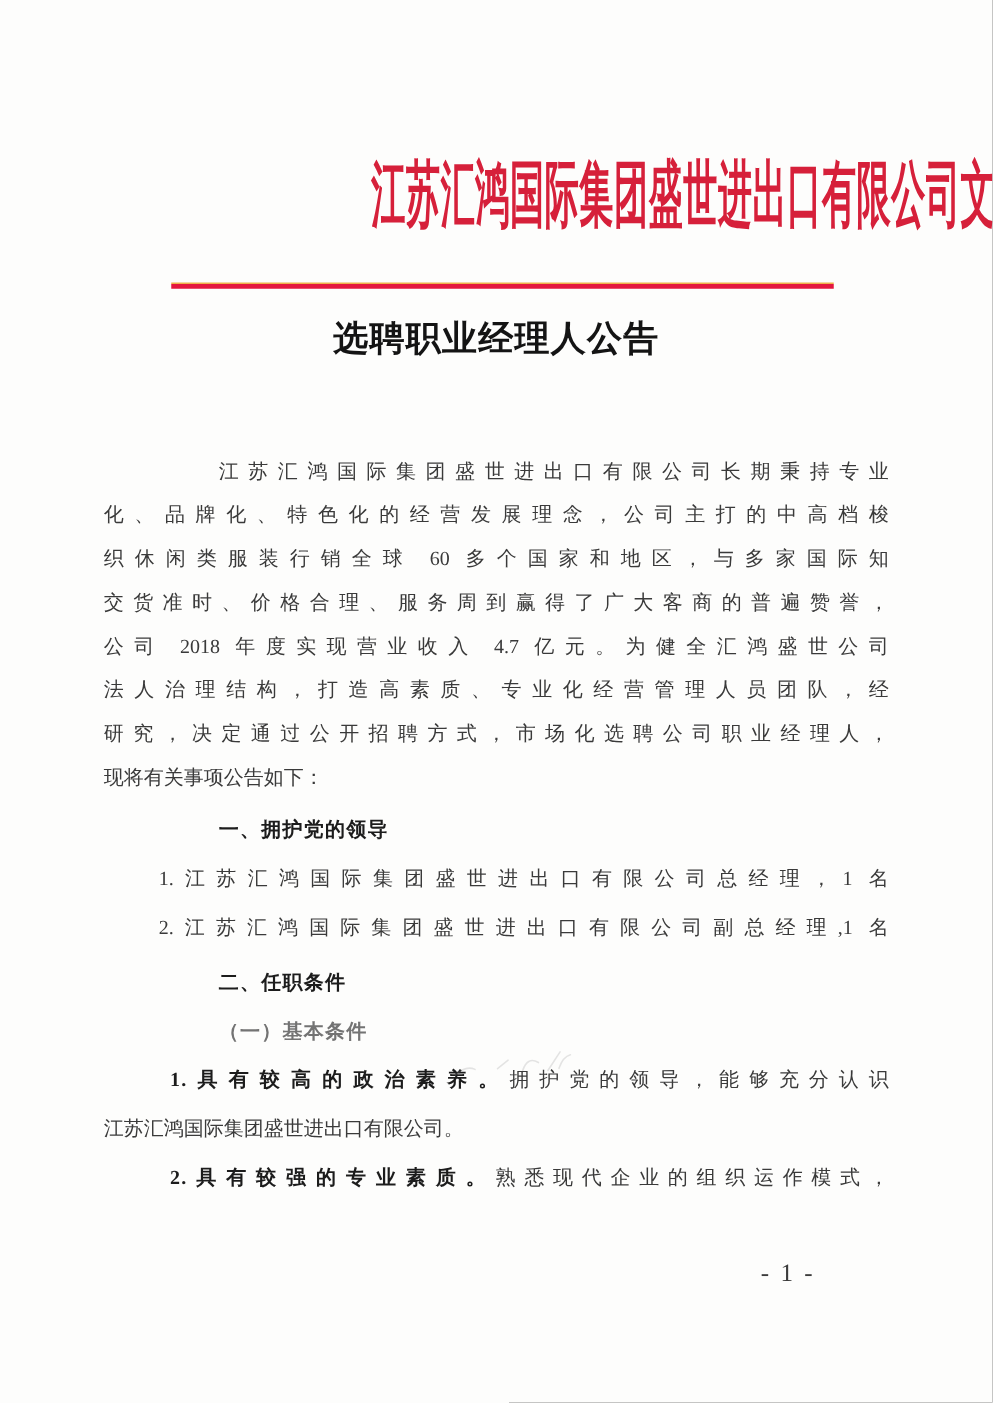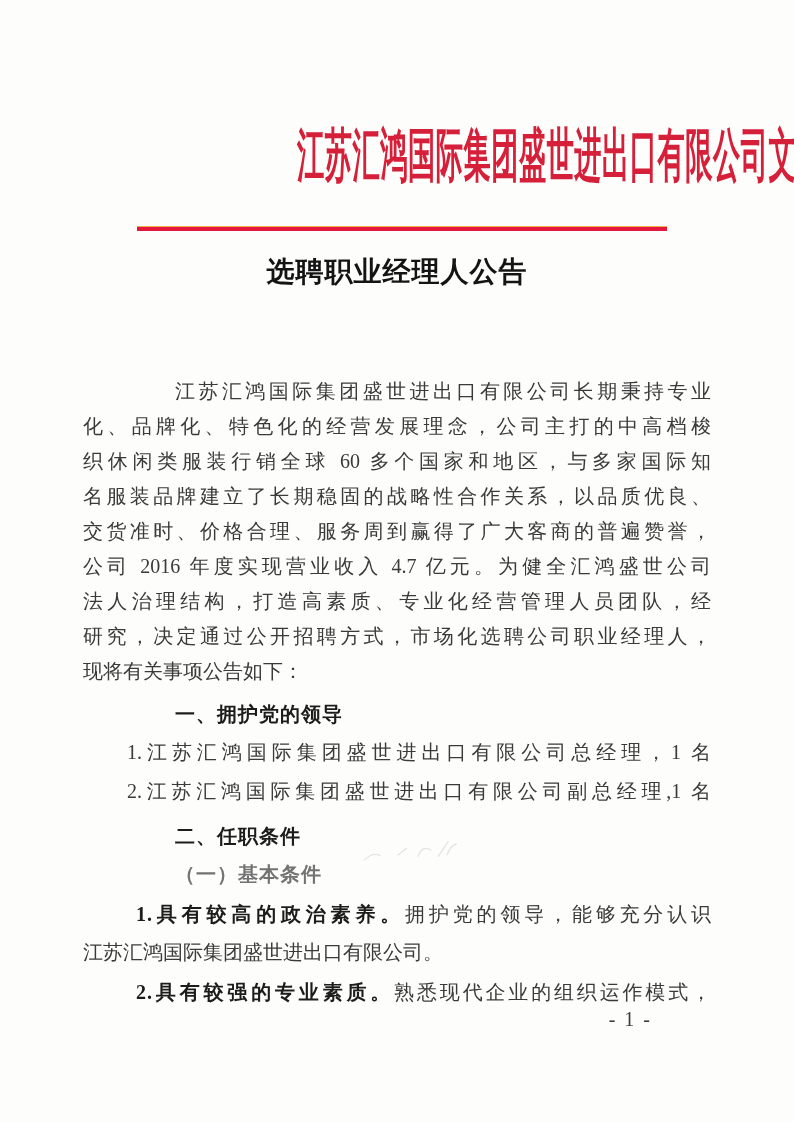--- a/index.html
+++ b/index.html
@@ -34,22 +34,22 @@
     background:linear-gradient(to bottom,#efb04a 0 1px,var(--rule-red) 1px);
   }
   
   .doc-title{
     position:absolute;top:250px;left:0;width:100%;
     text-align:center;font-weight:bold;color:#141414;
     font-size:28px;line-height:44px;letter-spacing:1px;
   }
   
   .content{
-    position:absolute;left:83px;top:374px;width:628px;
-    font-size:20px;line-height:35px;color:#3a3a3a;
+    position:absolute;left:83px;top:360px;width:628px;
+    font-size:16px;line-height:35px;color:#3a3a3a;
   }
   .pline{
     text-align:justify;text-align-last:justify;
     height:35px;white-space:nowrap;
   }
   .pline.first{text-indent:92px;}
   .pline.left,.left{text-align:right;text-align-last:left;white-space:normal;}
   .h1{
     margin:6px 0 0 92px;line-height:38px;
     font-weight:bold;color:#1c1c1c;
@@ -93,23 +93,22 @@
   <div class="rule"></div>
 
   <div class="doc-title">
     <div>选聘职业经理人公告</div>
   </div>
 
   <div class="content">
     <div class="pline first">江苏汇鸿国际集团盛世进出口有限公司长期秉持专业</div>
     <div class="pline">化、品牌化、特色化的经营发展理念，公司主打的中高档梭</div>
     <div class="pline">织休闲类服装行销全球 60 多个国家和地区，与多家国际知</div>
-    <div class="pline">名服装品牌建立了长期稳固的战略性合作关系，以品质优良、</div>
     <div class="pline">交货准时、价格合理、服务周到赢得了广大客商的普遍赞誉，</div>
-    <div class="pline">公司 2016 年度实现营业收入 4.7 亿元。为健全汇鸿盛世公司</div>
+    <div class="pline">公司 2018 年度实现营业收入 4.7 亿元。为健全汇鸿盛世公司</div>
     <div class="pline">法人治理结构，打造高素质、专业化经营管理人员团队，经</div>
     <div class="pline">研究，决定通过公开招聘方式，市场化选聘公司职业经理人，</div>
     <div class="pline left">现将有关事项公告如下：</div>
 
     <div class="h1">一、拥护党的领导</div>
     <div class="li-num">1.江苏汇鸿国际集团盛世进出口有限公司总经理，1 名</div>
     <div class="li-num">2.江苏汇鸿国际集团盛世进出口有限公司副总经理,1 名</div>
 
     <div class="h1">二、任职条件</div>
     <div class="h2">（一）基本条件</div>

